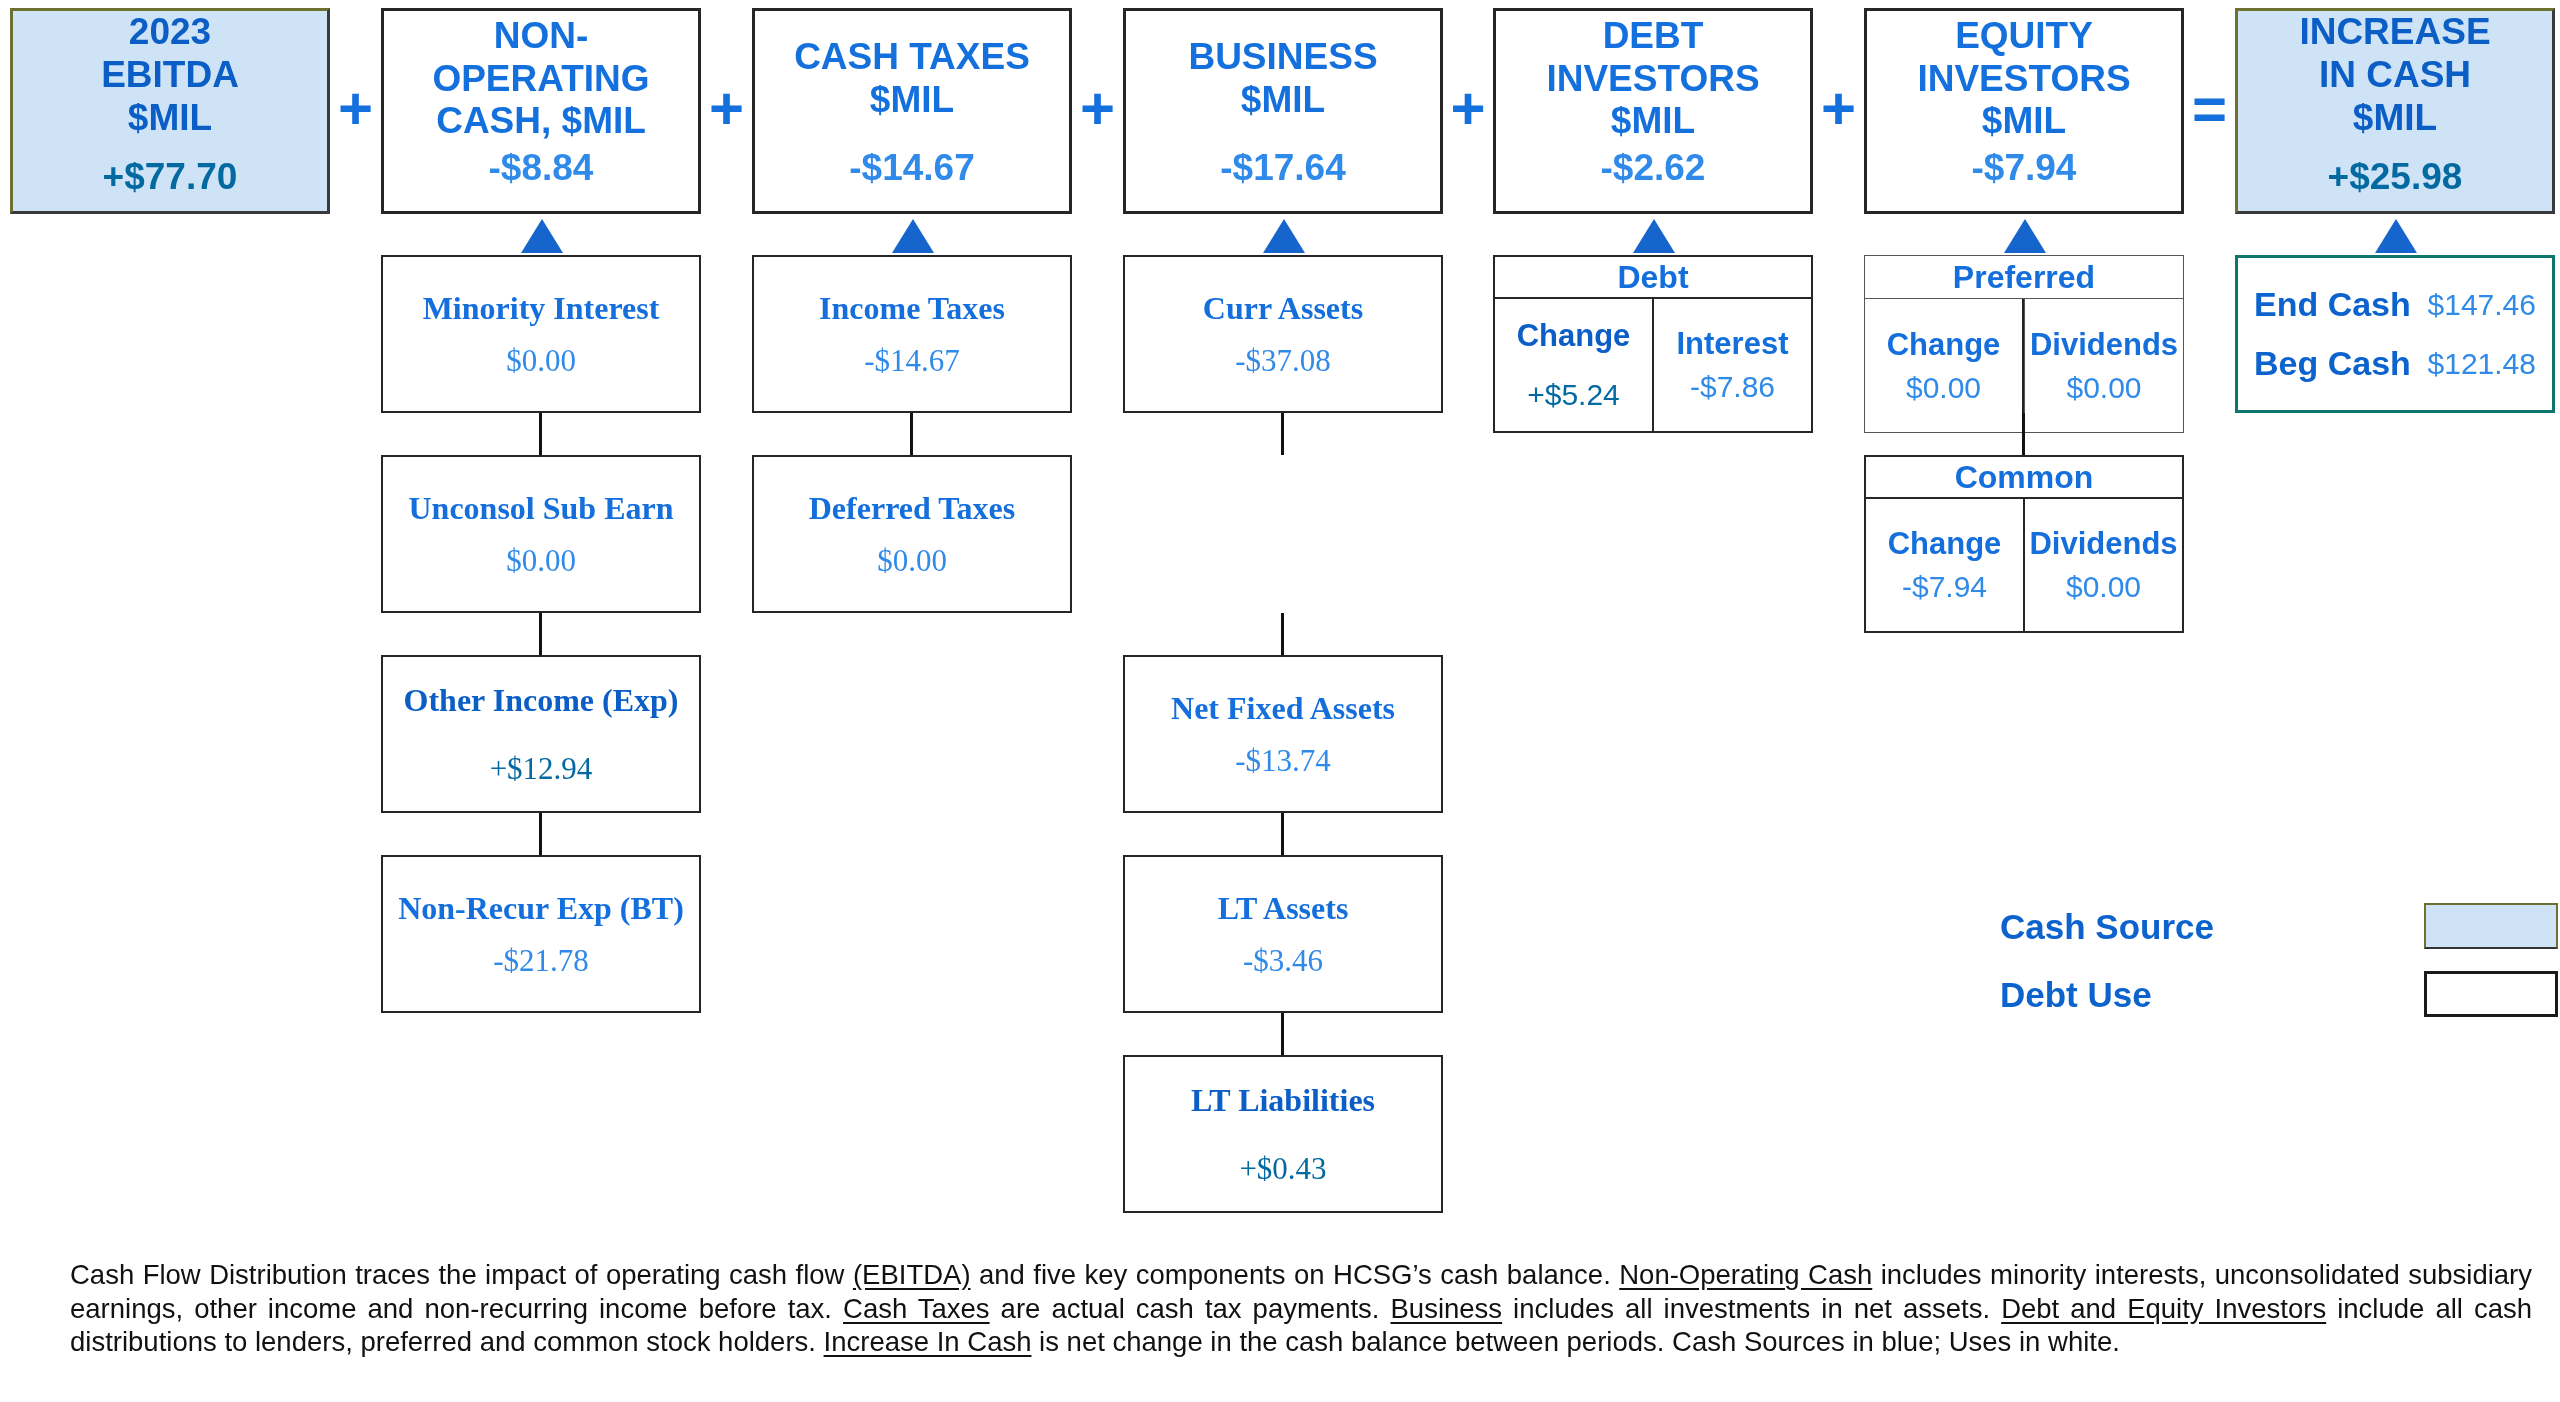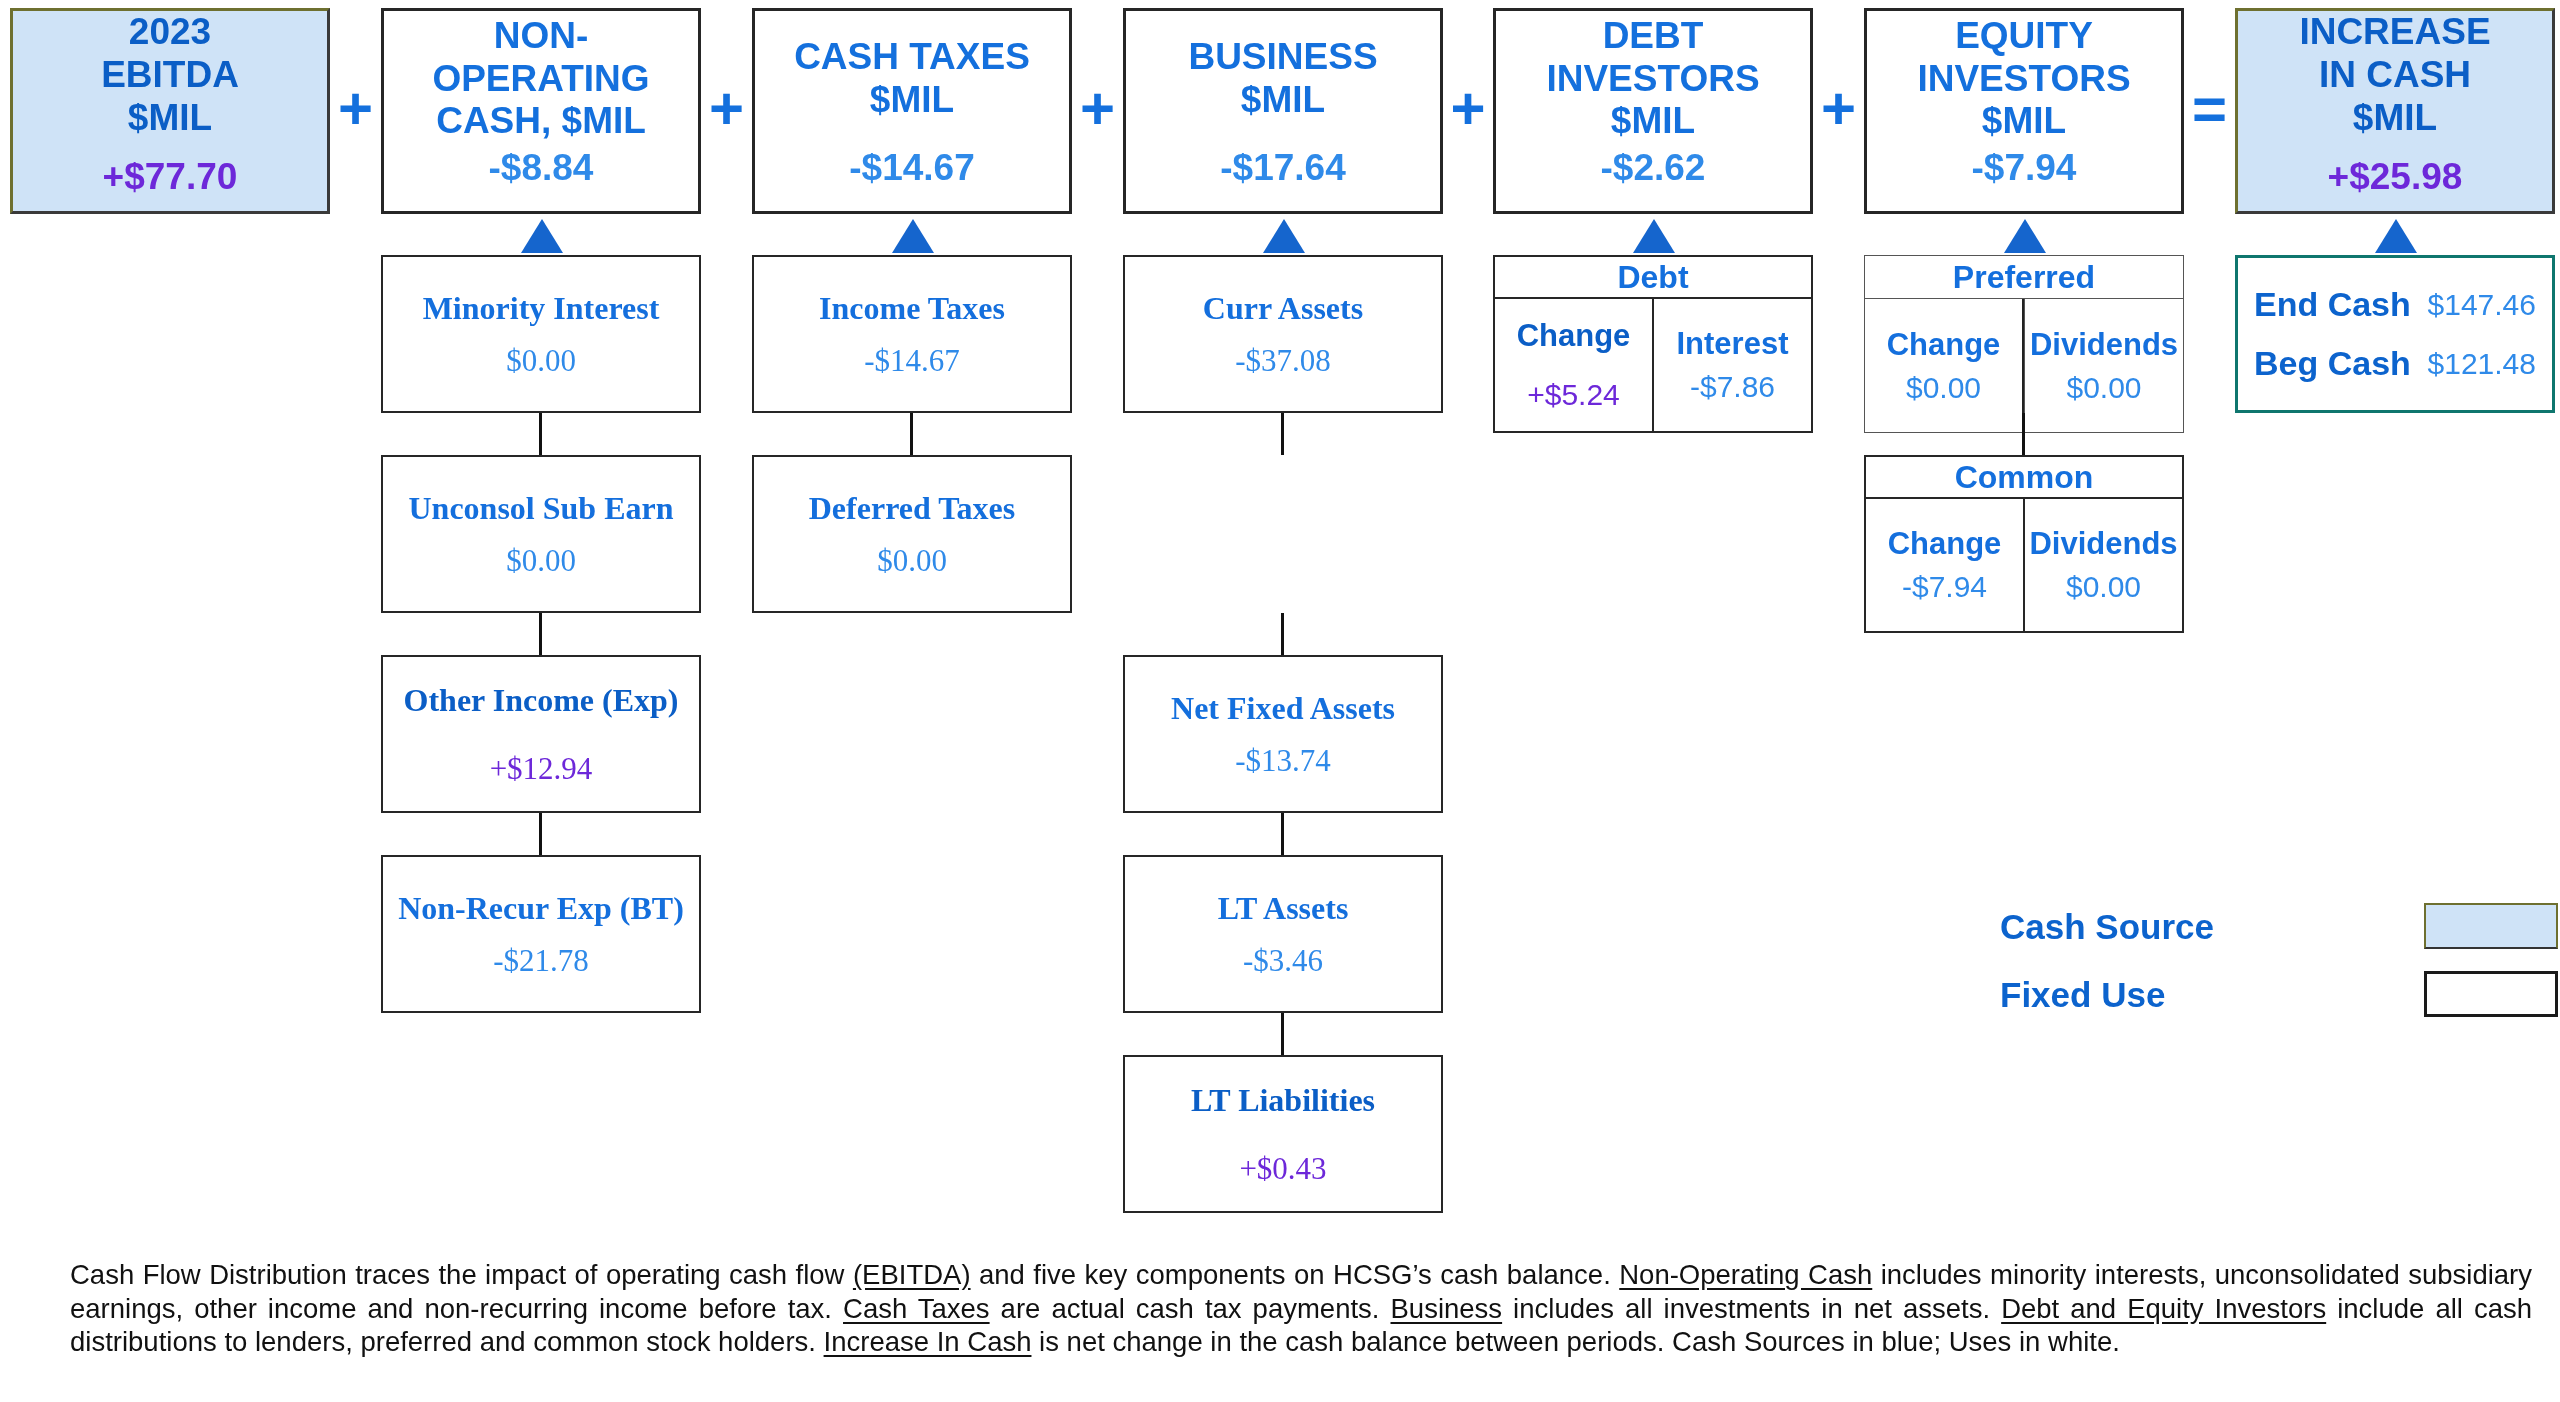--- a/index.html
+++ b/index.html
@@ -9,21 +9,21 @@
   
   .tbox{position:absolute;top:8px;width:320px;height:206px;border:3px solid #262626;
         background:#ffffff;display:flex;flex-direction:column;box-sizing:border-box;}
   .ttitle{flex:1;display:flex;align-items:center;justify-content:center;text-align:center;
           white-space:pre-line;font-weight:bold;font-size:37px;line-height:1.16;color:#1470dd;}
   .tvalue{height:64px;font-size:37px;font-weight:bold;text-align:center;color:#2f8ae9;}
 
   
   .src{background:#cfe3f7;border-color:#6e7030 #3a3a3a #3a3a3a #6e7030;}
   .src .ttitle,.src .slabel{color:#0b5ec6;}
-  .src .tvalue,.src .svalue{color:#6d28d9;margin-top:16px;}
+  .src .tvalue,.src .svalue{color:#0369a1;margin-top:16px;}
 
   
   .op{position:absolute;top:66px;width:51px;height:86px;line-height:86px;text-align:center;
       font-size:60px;font-weight:bold;color:#1470dd;}
 
   
   .tri{position:absolute;width:0;height:0;border-left:21px solid transparent;
        border-right:21px solid transparent;border-bottom:34px solid #1565cd;}
 
   
@@ -234,18 +234,18 @@
       <span class="cashval">$147.46</span>
     </div>
     <div class="cashrow">
       <span class="cashlbl">Beg Cash</span>
       <span class="cashval">$121.48</span>
     </div>
   </div>
 
   <div class="leglbl" style="left:2000px;top:907px">Cash Source</div>
   <div class="legswatch src" style="left:2424px;top:903px"></div>
-  <div class="leglbl" style="left:2000px;top:975px">Fixed Use</div>
+  <div class="leglbl" style="left:2000px;top:975px">Debt Use</div>
   <div class="legswatch use" style="left:2424px;top:971px"></div>
 
   <div class="footnote"><span>Cash Flow Distribution traces the impact of operating cash flow </span><u>(EBITDA)</u><span> and five key components on HCSG’s cash balance. </span><u>Non-Operating Cash</u><span> includes minority interests, unconsolidated subsidiary earnings, other income and non-recurring income before tax. </span><u>Cash Taxes</u><span> are actual cash tax payments. </span><u>Business</u><span> includes all investments in net assets. </span><u>Debt and Equity Investors</u><span> include all cash distributions to lenders, preferred and common stock holders. </span><u>Increase In Cash</u><span> is net change in the cash balance between periods. Cash Sources in blue; Uses in white.</span></div>
 
 </div>
 
 </body></html>

